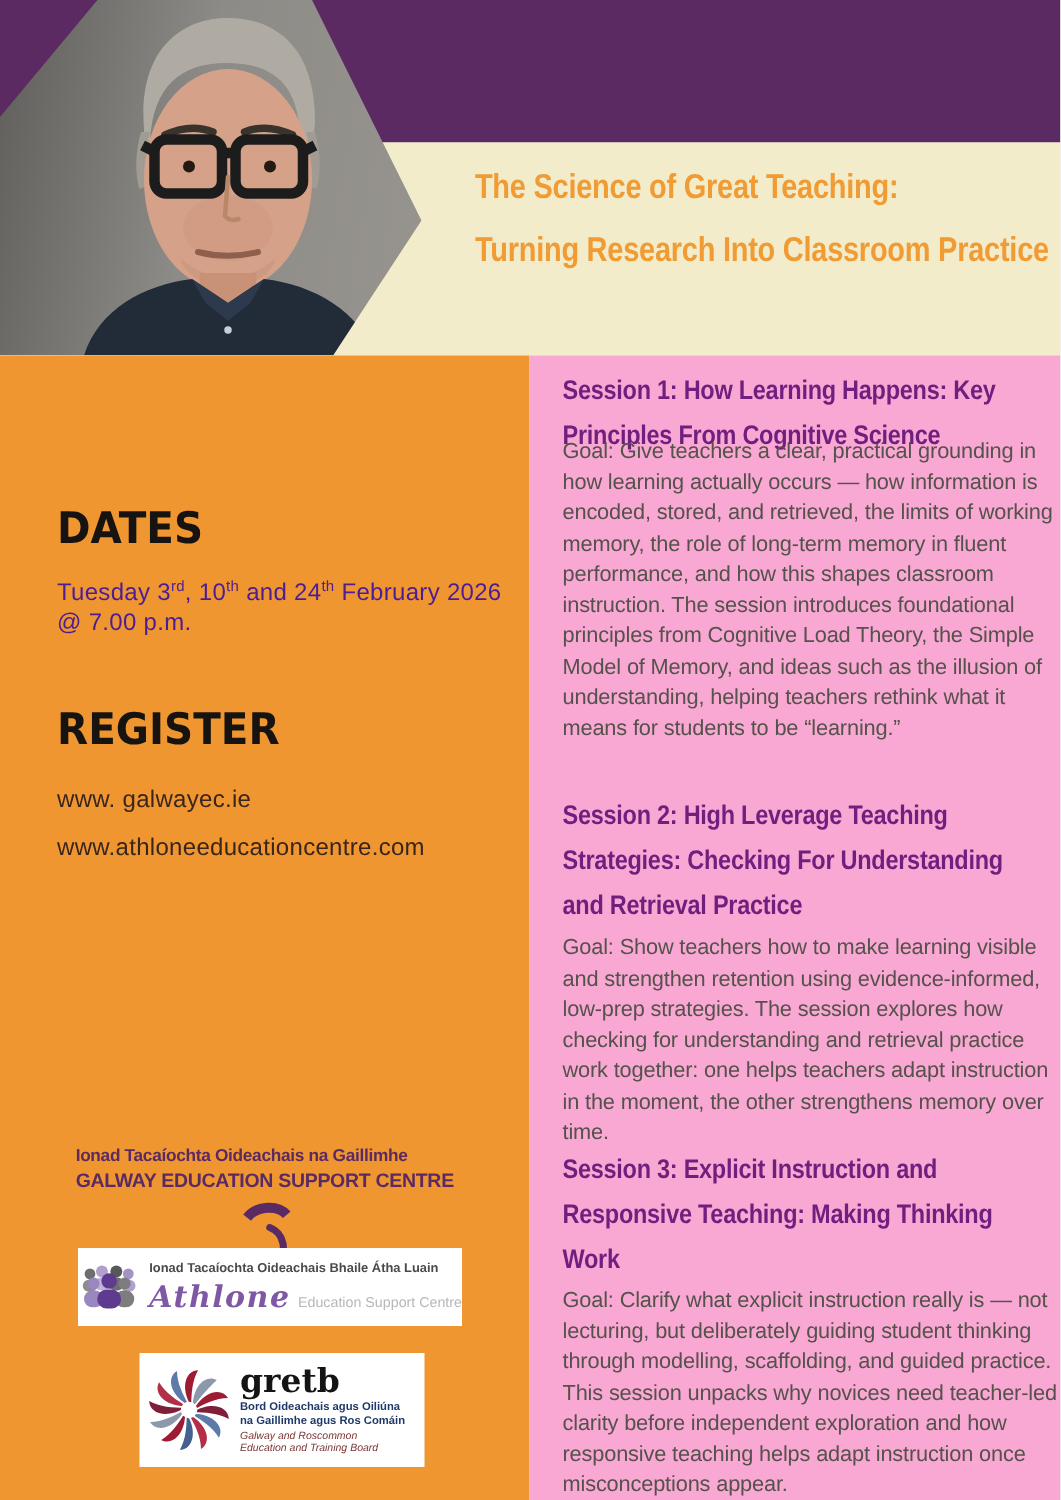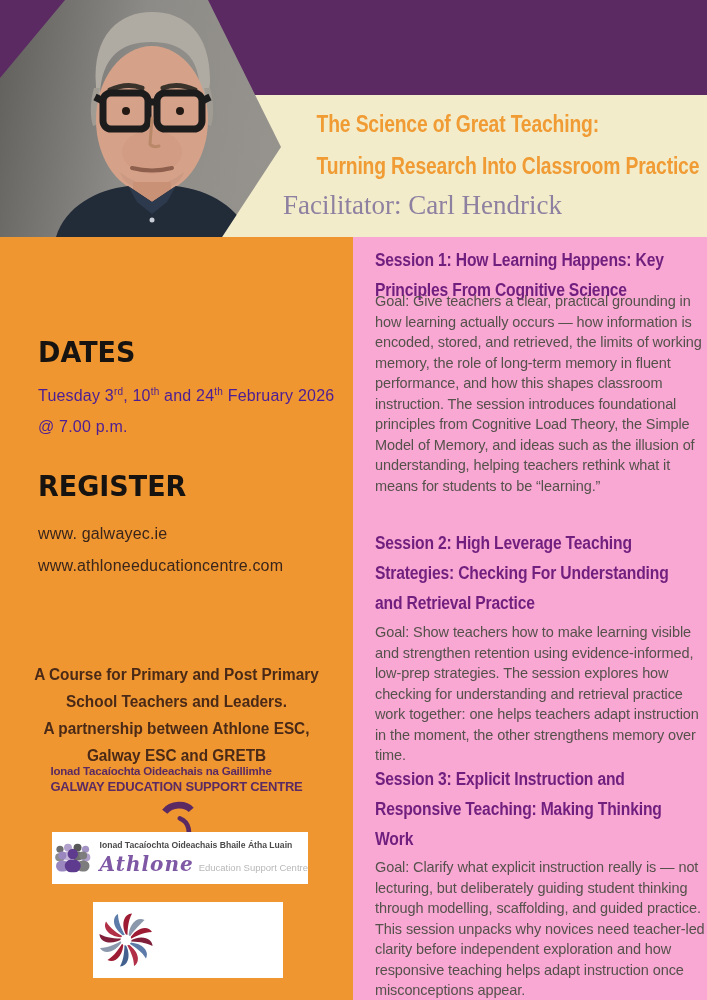--- a/index.html
+++ b/index.html
@@ -33,21 +33,21 @@
   .big-head{
     position:absolute;left:38px;font-family:"DejaVu Sans",sans-serif;font-weight:bold;
     font-size:29px;color:#161310;letter-spacing:0;transform:scaleX(0.93);transform-origin:left;
     white-space:nowrap;
   }
   .dates-head{top:98px;}
   .register-head{top:232px;}
   .date-line{position:absolute;left:38px;font-size:16px;color:#4c1d95;white-space:nowrap;letter-spacing:0.2px;}
   .date-line sup{font-size:10px;}
   .date-line1{top:149px;}
-  .date-line2{top:181px;}
+  .date-line2{top:170px;}
   .url{position:absolute;left:38px;font-size:16px;color:#3A251B;white-space:nowrap;letter-spacing:0.2px;cursor:pointer;}
   .url1{top:288px;}
   .url2{top:320px;}
   .course{position:absolute;left:6px;top:424px;width:341px;text-align:center;}
   .course-line{
     font-size:16px;font-weight:bold;color:#4A2A17;line-height:27px;white-space:nowrap;
     transform:scaleX(0.96);transform-origin:center;
   }
   
   .galway{position:absolute;left:34px;top:528px;width:285px;display:flex;align-items:center;justify-content:center;gap:7px;flex-direction:column;}
@@ -92,21 +92,20 @@
 <body>
 
 <div class="poster">
 
   <div class="band-purple"></div>
   <div class="band-cream"></div>
 
   <div class="header-text">
     <div class="title-line">The Science of Great Teaching:</div>
     <div class="title-line">Turning Research Into Classroom Practice</div>
-    <div class="facilitator">Facilitator: Carl Hendrick</div>
   </div>
 
   <div class="photo">
     <svg width="290" height="237" viewBox="0 0 290 237">
 
       <path d="M96 86 C92 34 120 12 152 12 C186 12 210 34 210 80 C210 88 208 94 206 98 L200 94 C200 56 182 42 151 42 C120 42 102 58 100 94 L96 96 Z" fill="#b0aba2"></path>
       <path d="M94 88 C90 102 90 116 93 126 L101 123 C97 110 97 97 100 88 Z" fill="#a19c93"></path>
       <path d="M210 88 C214 102 214 116 211 126 L203 123 C207 110 207 97 204 88 Z" fill="#a19c93"></path>
 
       <ellipse cx="152" cy="120" rx="56" ry="74" fill="#d5a289"></ellipse>
@@ -140,26 +139,20 @@
   <div class="left-col">
 
     <div class="big-head dates-head">DATES</div>
     <div class="date-line date-line1">Tuesday 3<sup>rd</sup>, 10<sup>th</sup> and 24<sup>th</sup> February 2026</div>
     <div class="date-line date-line2">@ 7.00 p.m.</div>
 
     <div class="big-head register-head">REGISTER</div>
     <div class="url url1">www. galwayec.ie</div>
     <div class="url url2">www.athloneeducationcentre.com</div>
 
-    <div class="course">
-      <div class="course-line">A Course for Primary and Post Primary</div>
-      <div class="course-line">School Teachers and Leaders.</div>
-      <div class="course-line">A partnership between Athlone ESC,</div>
-      <div class="course-line">Galway ESC and GRETB</div>
-    </div>
 
     <div class="galway">
       <div class="galway-text">
         <div class="galway-irish">Ionad Tacaíochta Oideachais na Gaillimhe</div>
         <div class="galway-english">GALWAY EDUCATION SUPPORT CENTRE</div>
       </div>
       <svg width="34" height="48" viewBox="0 0 36 48">
         <path d="M33 8 C27 1 12 1 5 10" stroke="#5B2A62" stroke-width="7" fill="none"></path>
         <path d="M21 17 C31 21 34 34 26 41 C21 45 14 44 12 38" stroke="#5B2A62" stroke-width="5" fill="none" stroke-linecap="round"></path>
         <circle cx="12.5" cy="38" r="2.6" fill="#5B2A62"></circle>
@@ -227,20 +220,31 @@
             </g>
           <g transform="rotate(300)">
               <path d="M3 0 C10 -13 22 -15 26 -8 C18 -8 10 -4 3 0 Z" fill="#9e1c33"></path>
             </g>
           <g transform="rotate(330)">
               <path d="M3 0 C10 -13 22 -15 26 -8 C26 -8 10 -4 3 0 Z" fill="#8c99ad"></path>
             </g>
           <circle cx="0" cy="0" r="5.5" fill="#ffffff"></circle>
         </g>
       </svg>
+      <div class="gretb-text">
+        <div class="gretb-name">gretb</div>
+        <div class="gretb-irish">
+          <div>Bord Oideachais agus Oiliúna</div>
+          <div>na Gaillimhe agus Ros Comáin</div>
+        </div>
+        <div class="gretb-english">
+          <div>Galway and Roscommon</div>
+          <div>Education and Training Board</div>
+        </div>
+      </div>
     </div>
   </div>
 
   <div class="right-col">
 
     <div class="session-title s1-title">
       <div class="t-line">Session 1: How Learning Happens: Key</div>
       <div class="t-line">Principles From Cognitive Science</div>
     </div>
     <div class="session-body s1-body">Goal: Give teachers a clear, practical grounding in how learning actually occurs — how information is encoded, stored, and retrieved, the limits of working memory, the role of long-term memory in fluent performance, and how this shapes classroom instruction. The session introduces foundational principles from Cognitive Load Theory, the Simple Model of Memory, and ideas such as the illusion of understanding, helping teachers rethink what it means for students to be “learning.”</div>

